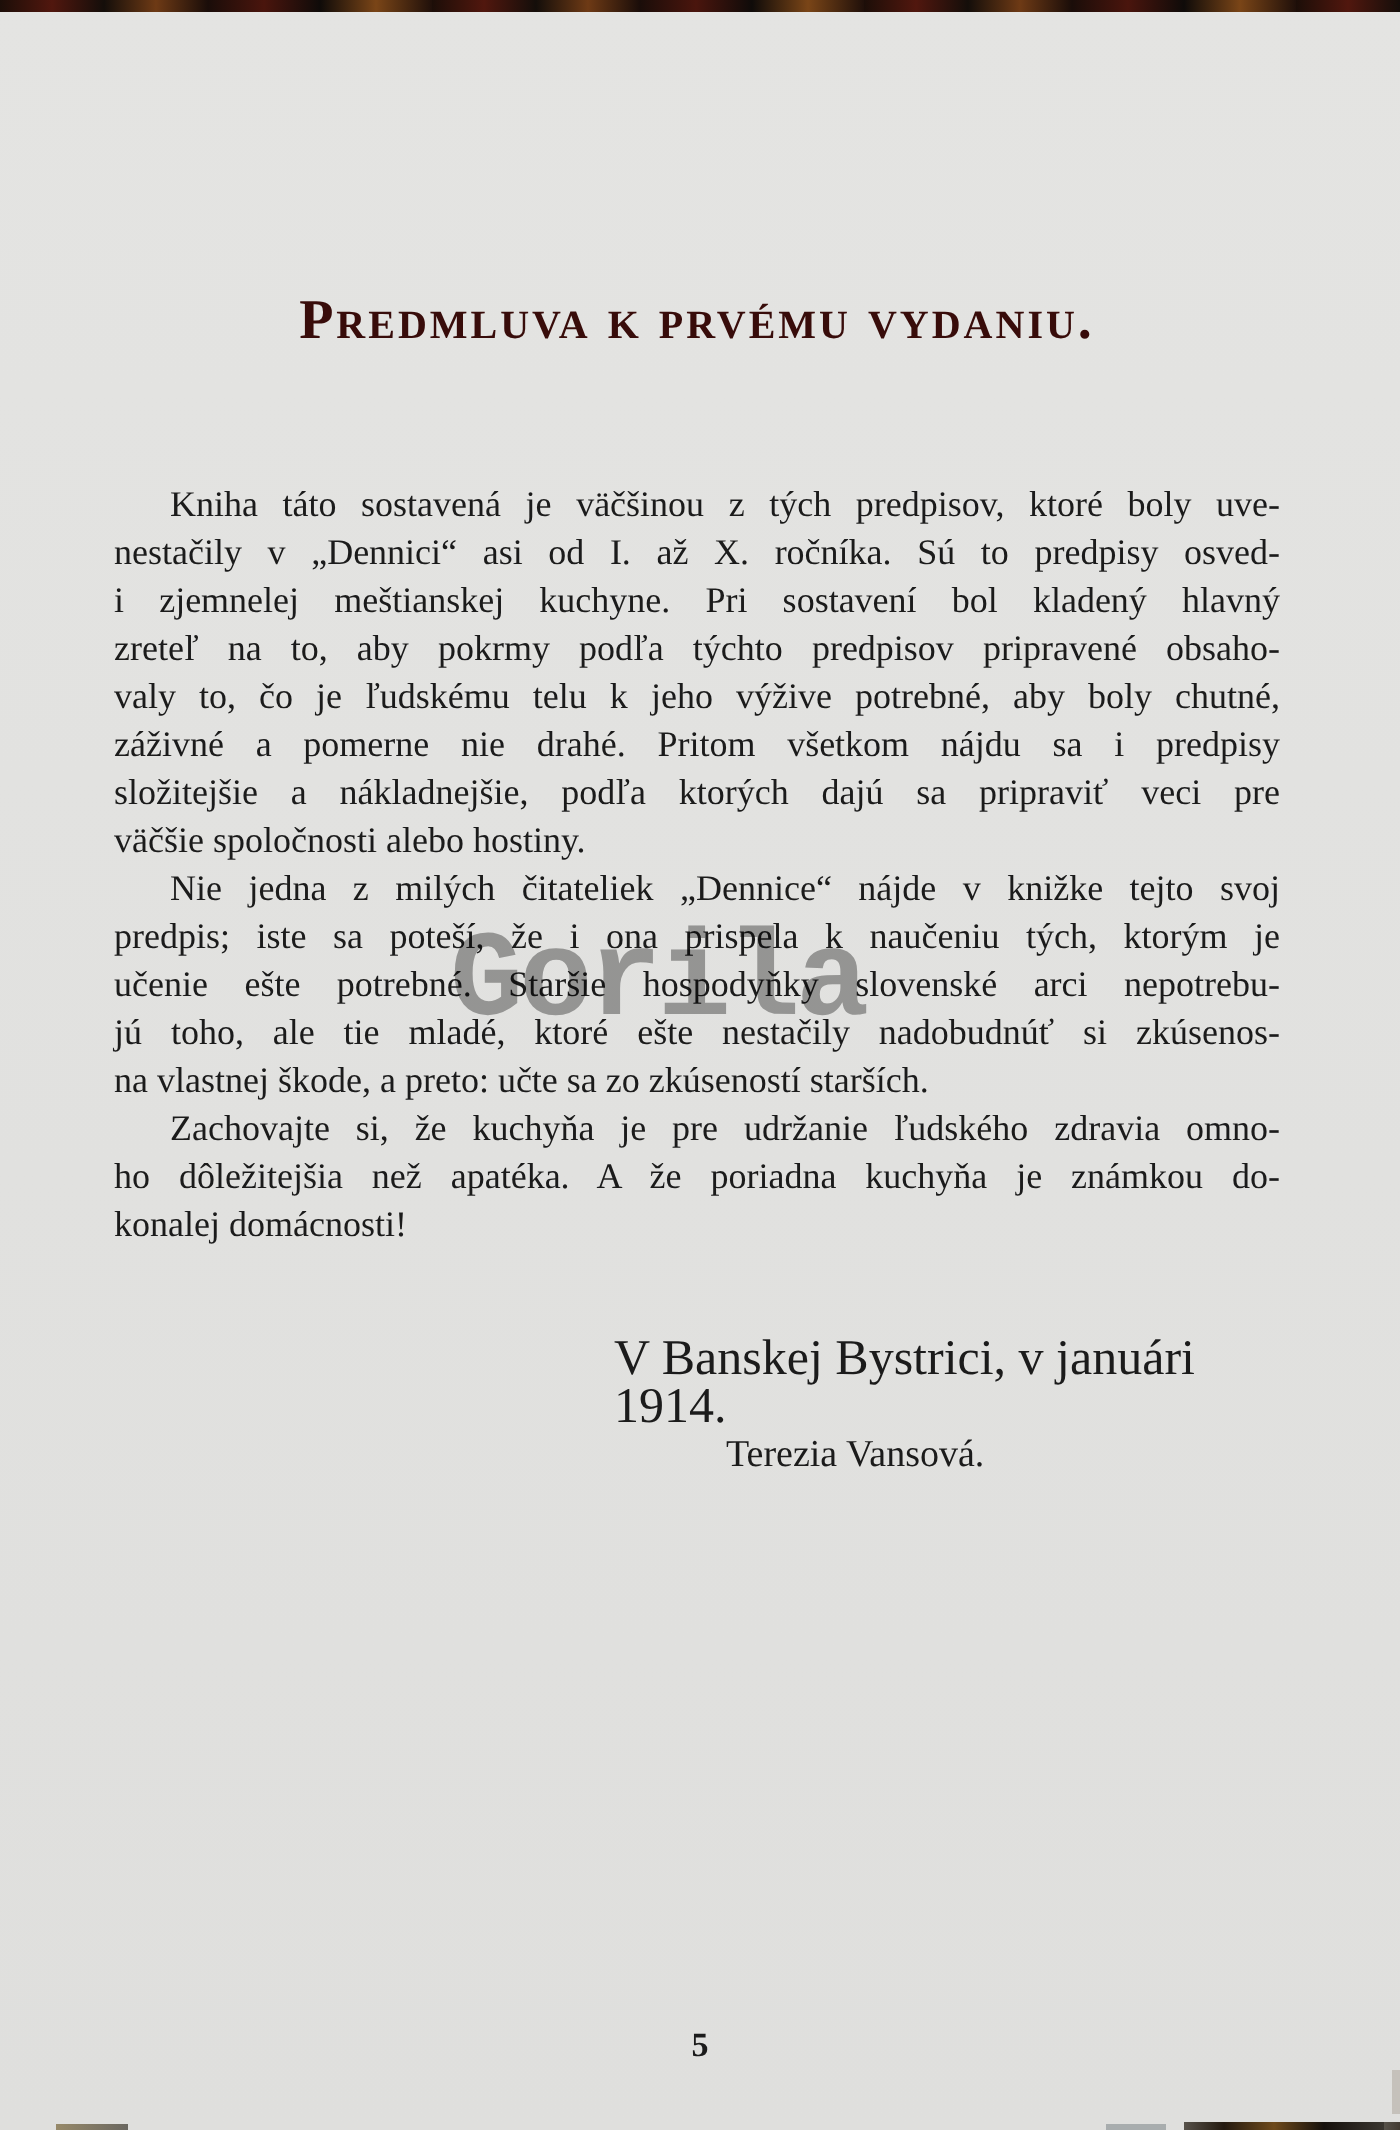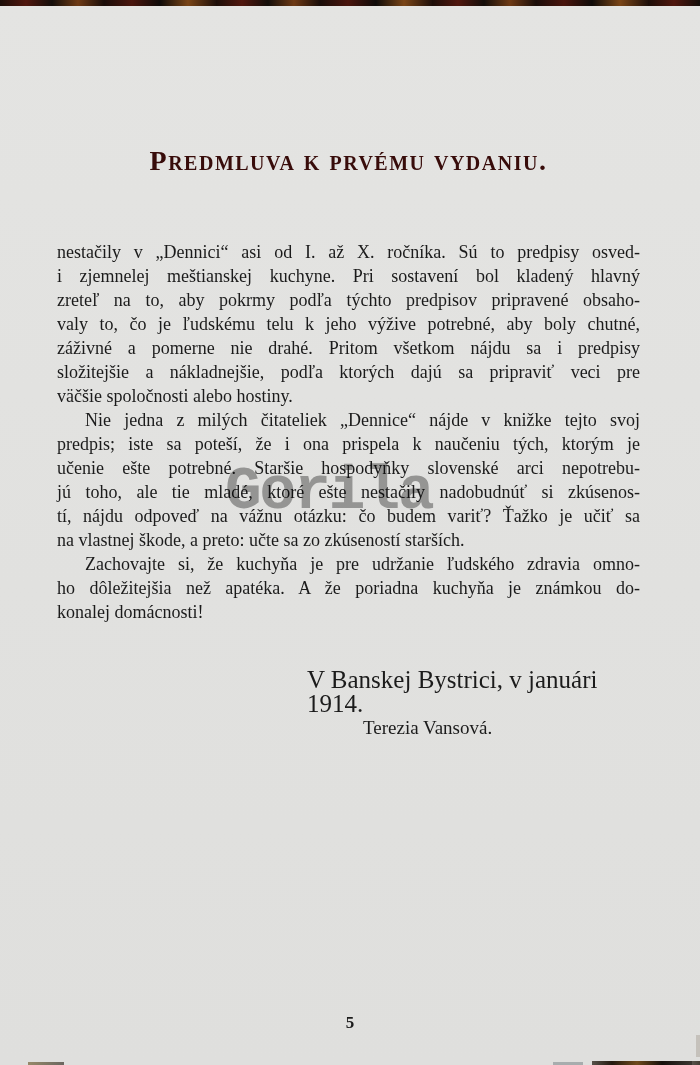--- a/index.html
+++ b/index.html
@@ -87,34 +87,34 @@
 <body>
 
 <div class="screenshot">
   <div class="edge-top"></div>
 
   <div class="content">
     <h1 class="page-title">Predmluva k prvému vydaniu.</h1>
 
     <div class="paragraphs">
         <div class="paragraph">
+          <div class="line first">Kniha táto sostavená je väčšinou z tých predpisov, ktoré boly uve-</div>
           <div class="line">nestačily v „Dennici“ asi od I. až X. ročníka. Sú to predpisy osved-</div>
           <div class="line">i zjemnelej meštianskej kuchyne. Pri sostavení bol kladený hlavný</div>
           <div class="line">zreteľ na to, aby pokrmy podľa týchto predpisov pripravené obsaho-</div>
           <div class="line">valy to, čo je ľudskému telu k jeho výžive potrebné, aby boly chutné,</div>
           <div class="line">záživné a pomerne nie drahé. Pritom všetkom nájdu sa i predpisy</div>
           <div class="line">složitejšie a nákladnejšie, podľa ktorých dajú sa pripraviť veci pre</div>
           <div class="line last">väčšie spoločnosti alebo hostiny.</div>
         </div>
         <div class="paragraph">
           <div class="line first">Nie jedna z milých čitateliek „Dennice“ nájde v knižke tejto svoj</div>
           <div class="line">predpis; iste sa poteší, že i ona prispela k naučeniu tých, ktorým je</div>
           <div class="line">učenie ešte potrebné. Staršie hospodyňky slovenské arci nepotrebu-</div>
           <div class="line">jú toho, ale tie mladé, ktoré ešte nestačily nadobudnúť si zkúsenos-</div>
-          <div class="line">tí, nájdu odpoveď na vážnu otázku: čo budem variť? Ťažko je učiť sa</div>
           <div class="line last">na vlastnej škode, a preto: učte sa zo zkúseností starších.</div>
         </div>
         <div class="paragraph">
           <div class="line first">Zachovajte si, že kuchyňa je pre udržanie ľudského zdravia omno-</div>
           <div class="line">ho dôležitejšia než apatéka. A že poriadna kuchyňa je známkou do-</div>
           <div class="line last">konalej domácnosti!</div>
         </div>
       </div>
 
     <div class="dateline">V Banskej Bystrici, v januári 1914.</div>

